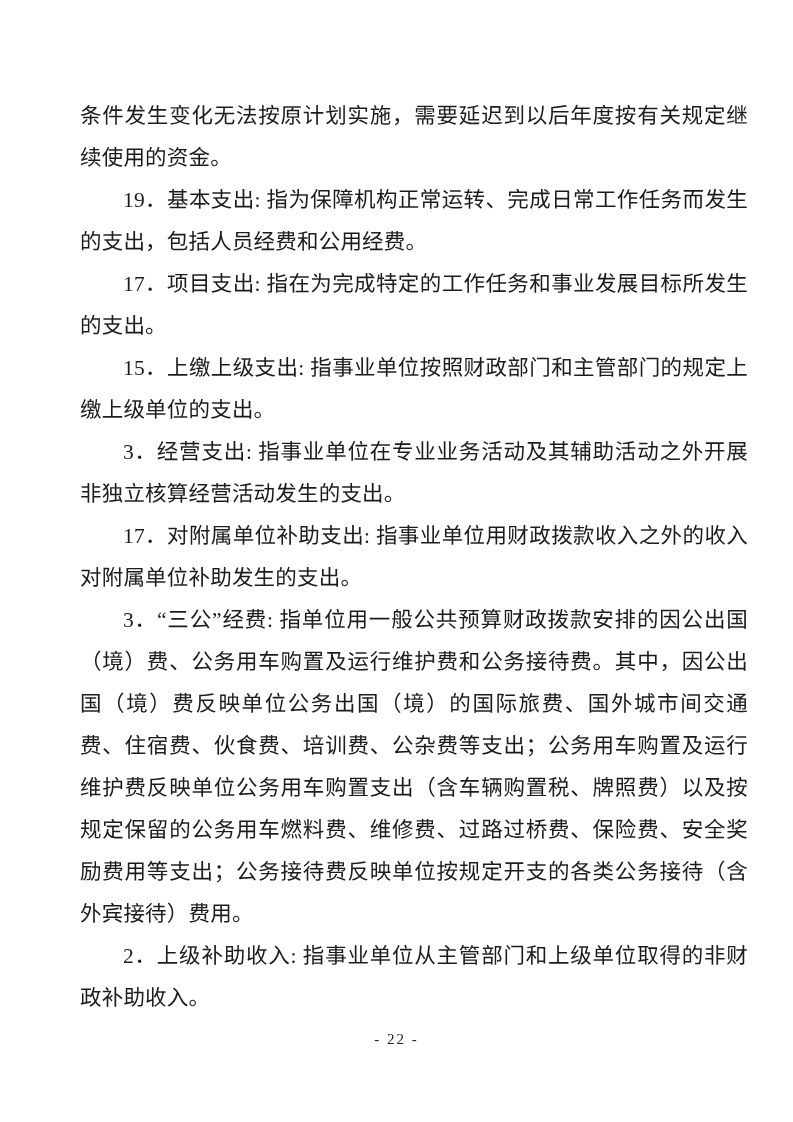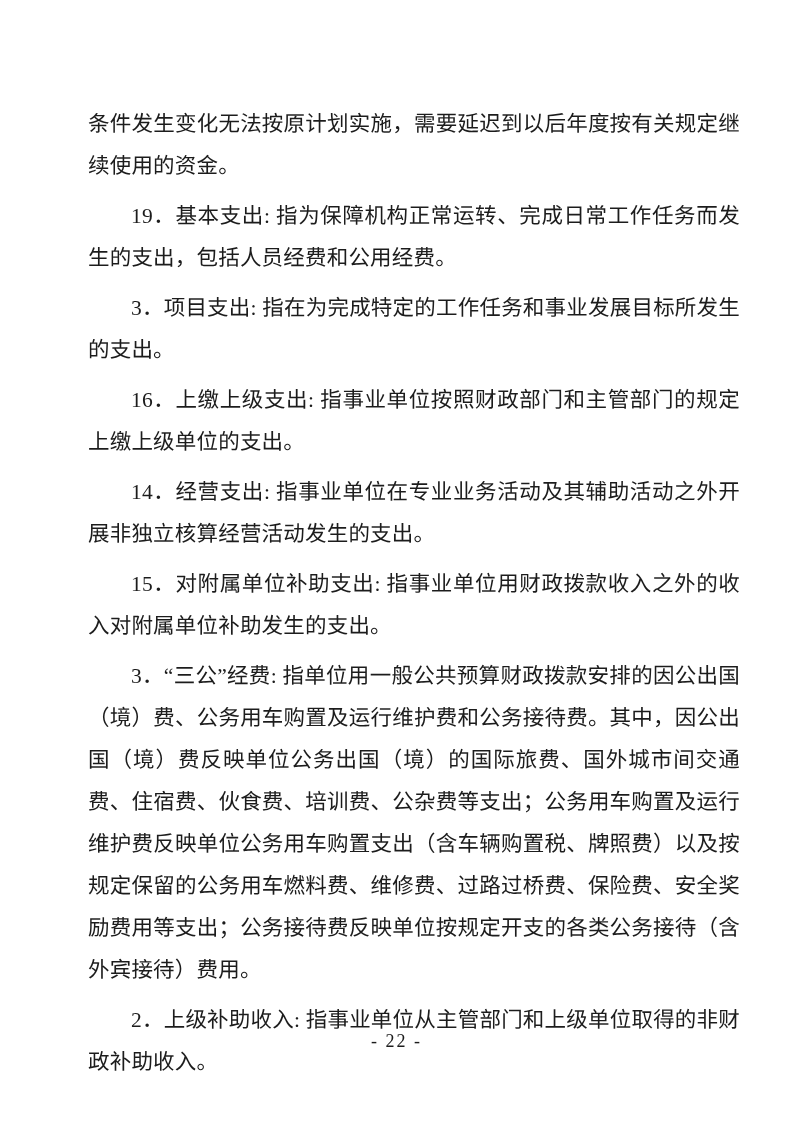--- a/index.html
+++ b/index.html
@@ -21,46 +21,46 @@
     left: 80px;
     top: 95px;
     width: 668px;
     font-size: 21.5px;
     line-height: 42px;
     text-align: justify;
     text-justify: inter-ideograph;
     letter-spacing: 0.2px;
   }
   .content p {
-    margin: 8px;
+    margin: 0;
     padding: 0;
     font-family: Liberation Serif, serif;
   }
   .content p.indent {
     text-indent: 2em;
   }
   .page-footer {
     position: absolute;
     top: 1031px;
     left: 0;
     width: 100%;
     text-align: center;
-    font-size: 18px;
+    font-size: 15px;
     letter-spacing: 2px;
     color: #1c1c1c;
   }
 </style>
 </head>
 <body>
 
 <div class="page">
   <div class="content">
     <p>条件发生变化无法按原计划实施，需要延迟到以后年度按有关规定继续使用的资金。</p>
     <p class="indent">19．基本支出: 指为保障机构正常运转、完成日常工作任务而发生的支出，包括人员经费和公用经费。</p>
-    <p class="indent">3．项目支出: 指在为完成特定的工作任务和事业发展目标所发生的支出。</p>
-    <p class="indent">16．上缴上级支出: 指事业单位按照财政部门和主管部门的规定上缴上级单位的支出。</p>
-    <p class="indent">14．经营支出: 指事业单位在专业业务活动及其辅助活动之外开展非独立核算经营活动发生的支出。</p>
-    <p class="indent">15．对附属单位补助支出: 指事业单位用财政拨款收入之外的收入对附属单位补助发生的支出。</p>
+    <p class="indent">17．项目支出: 指在为完成特定的工作任务和事业发展目标所发生的支出。</p>
+    <p class="indent">15．上缴上级支出: 指事业单位按照财政部门和主管部门的规定上缴上级单位的支出。</p>
+    <p class="indent">3．经营支出: 指事业单位在专业业务活动及其辅助活动之外开展非独立核算经营活动发生的支出。</p>
+    <p class="indent">17．对附属单位补助支出: 指事业单位用财政拨款收入之外的收入对附属单位补助发生的支出。</p>
     <p class="indent">3．“三公”经费: 指单位用一般公共预算财政拨款安排的因公出国（境）费、公务用车购置及运行维护费和公务接待费。其中，因公出国（境）费反映单位公务出国（境）的国际旅费、国外城市间交通费、住宿费、伙食费、培训费、公杂费等支出；公务用车购置及运行维护费反映单位公务用车购置支出（含车辆购置税、牌照费）以及按规定保留的公务用车燃料费、维修费、过路过桥费、保险费、安全奖励费用等支出；公务接待费反映单位按规定开支的各类公务接待（含外宾接待）费用。</p>
     <p class="indent">2．上级补助收入: 指事业单位从主管部门和上级单位取得的非财政补助收入。</p>
   </div>
   <div class="page-footer">- 22 -</div>
 </div>
 
 </body></html>

